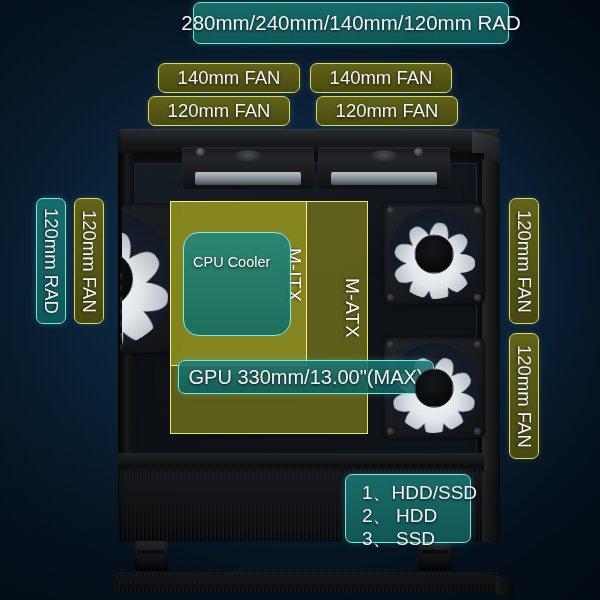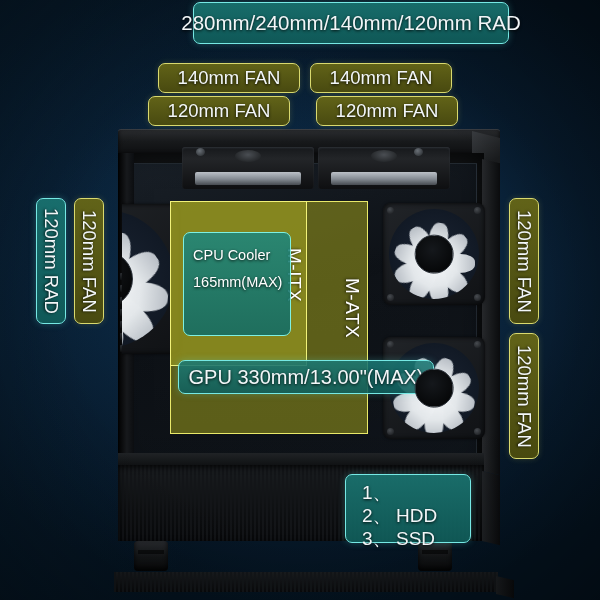--- a/index.html
+++ b/index.html
@@ -121,21 +121,21 @@
   .box.olive{background:linear-gradient(180deg,rgba(104,104,22,.93) 0%,rgba(76,76,14,.95) 100%);
     border:1.8px solid #d9d96e;box-shadow:0 0 6px rgba(200,200,90,.2);}
   .box.vert{writing-mode:vertical-rl;text-orientation:mixed;}
   .box.multi{display:block;padding:6px 10px 6px 16px;}
 
   .hdd-line{display:flex;align-items:baseline;color:#f2f6f8;
     font-size:19px;line-height:1.22;}
   .hdd-num{display:inline-block;width:34px;}
 
   .cpu-box{position:absolute;left:183px;top:232px;width:108px;height:104px;
-    box-sizing:border-box;border-radius:7px;padding:9px 0 0 9px;
+    box-sizing:border-box;border-radius:16px;padding:16px 0 0 9px;
     background:linear-gradient(180deg,rgba(30,134,124,.88),rgba(20,108,100,.9));
     border:1.8px solid #7ef0e2;color:#fff;font-size:14.5px;line-height:1.86;
     text-shadow:0 1px 3px rgba(0,0,0,.9);}
 </style>
 </head>
 <body>
 
 <div id="stage">
 
   <div class="bg"></div>
@@ -233,21 +233,20 @@
   <div class="bg-vig"></div>
 
   <div class="matx"></div>
   <div class="mitx"></div>
 
   <div class="mb-vlabel" style="left:283px;top:248px;">M-ITX</div>
   <div class="mb-vlabel" style="left:341px;top:278px;">M-ATX</div>
 
   <div class="cpu-box">
     <div>CPU Cooler</div>
-    <div>165mm(MAX)</div>
   </div>
 
   <div class="box cyan" style="left:178px;top:360px;width:256px;height:34px;font-size:20px;">GPU 330mm/13.00"(MAX)</div>
 
   <div class="box cyan" style="left:148px;top:2px;width:316px;height:42px;font-size:20.5px;margin-left:45px;">280mm/240mm/140mm/120mm RAD</div>
 
   <div class="box olive" style="left:158px;top:63px;width:142px;height:30px;font-size:18.5px;">140mm FAN</div>
   <div class="box olive" style="left:310px;top:63px;width:142px;height:30px;font-size:18.5px;">140mm FAN</div>
 
   <div class="box olive" style="left:148px;top:96px;width:142px;height:30px;font-size:18.5px;">120mm FAN</div>
@@ -256,20 +255,21 @@
   <div class="box cyan vert" style="left:36px;top:198px;width:30px;height:126px;font-size:18.5px;">120mm RAD</div>
   <div class="box olive vert" style="left:74px;top:198px;width:30px;height:126px;font-size:18.5px;">120mm FAN</div>
 
   <div class="box olive vert" style="left:509px;top:198px;width:30px;height:126px;font-size:18.5px;">120mm FAN</div>
   <div class="box olive vert" style="left:509px;top:333px;width:30px;height:126px;font-size:18.5px;">120mm FAN</div>
 
 
   <div class="box cyan multi" style="left:345px;top:474px;width:126px;height:69px;">
     <div class="hdd-line">
       <span class="hdd-num">1、</span>
+      <span>HDD/SSD</span>
     </div>
     <div class="hdd-line">
       <span class="hdd-num">2、</span>
       <span>HDD</span>
     </div>
     <div class="hdd-line">
       <span class="hdd-num">3、</span>
       <span>SSD</span>
     </div>
   </div>

